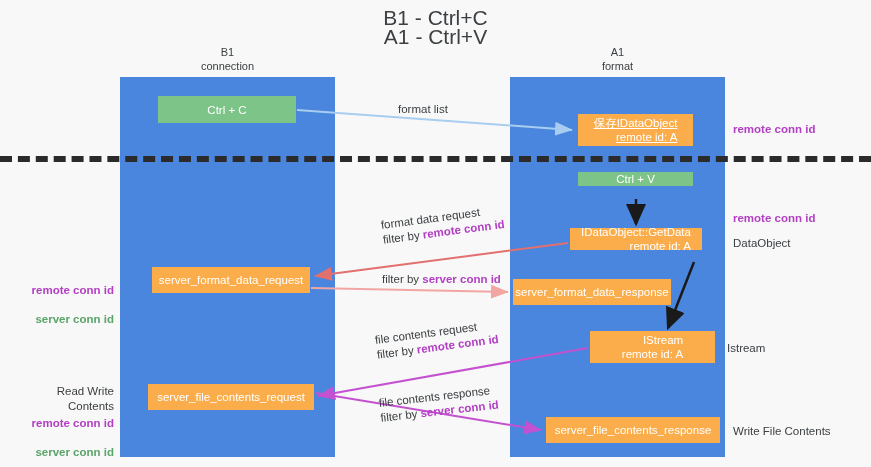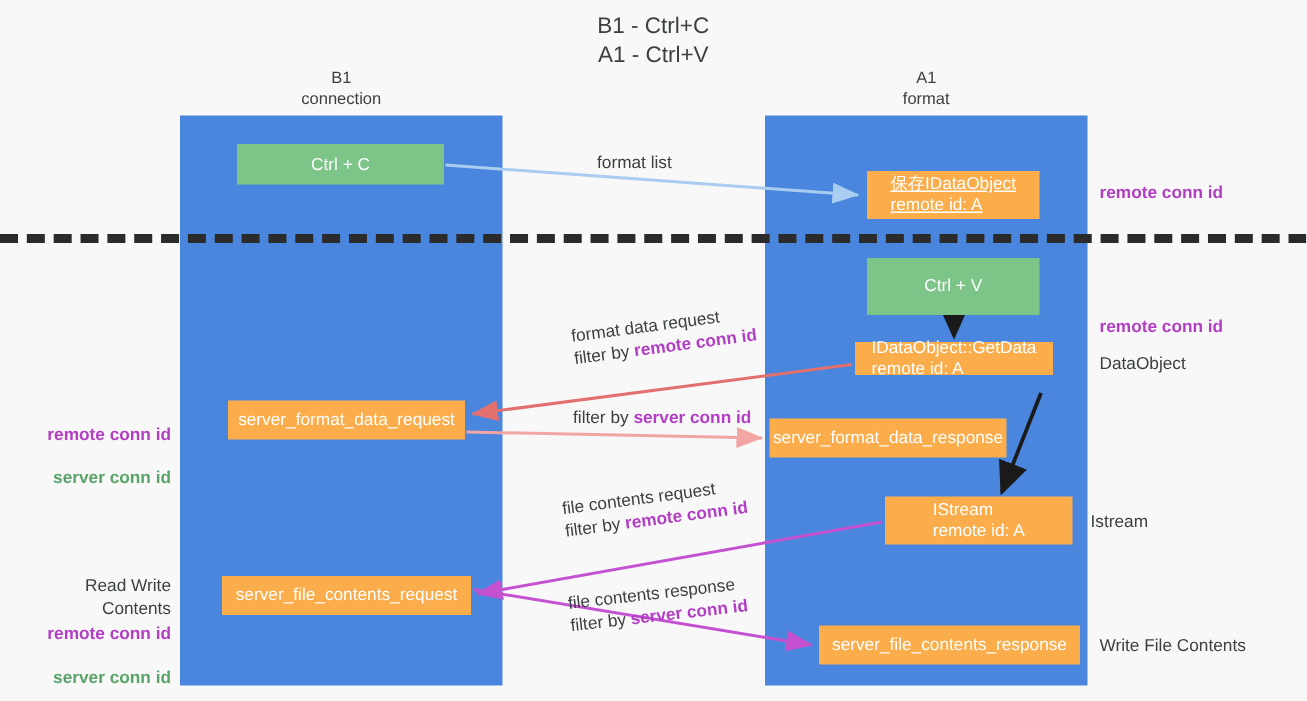--- a/index.html
+++ b/index.html
@@ -14,21 +14,21 @@
     background: #f8f8f8;
     font-family: "Liberation Sans", sans-serif;
     overflow: hidden;
   }
   .abs { position: absolute; }
 
   
   #title {
     left: 0; top: 8px; width: 871px;
     text-align: center;
-    font-size: 15px;
+    font-size: 21px;
     color: #3c4043;
     line-height: 19px;
     white-space: pre-line;
   }
 
   
   .col-head {
     text-align: center;
     font-size: 11px;
     color: #3c4043;
@@ -52,33 +52,33 @@
     left: 0; top: 156px; width: 871px; height: 0;
     border-top: 6px dashed #2b2b2b;
   }
 
   
   .box {
     box-sizing: border-box;
     display: flex;
     align-items: center;
     justify-content: center;
-    text-align: left;
+    text-align: right;
     color: #ffffff;
     font-size: 11.5px;
     line-height: 14px;
     white-space: pre-line;
     padding: 2px 4px;
   }
   .box.green { background: #7dc488; }
   .box.orange { background: #fbad4b; }
 
   #box-ctrlc  { left: 158px; top: 96px;  width: 138px; height: 27px; }
   #box-save   { left: 578px; top: 114px; width: 115px; height: 32px; text-decoration: underline; }
-  #box-ctrlv  { left: 578px; top: 172px; width: 115px; height: 38px; }
+  #box-ctrlv  { left: 578px; top: 172px; width: 115px; height: 14px; }
   #box-getdata{ left: 570px; top: 228px; width: 132px; height: 22px; }
   #box-sfdreq { left: 152px; top: 267px; width: 158px; height: 26px; }
   #box-sfdres { left: 513px; top: 279px; width: 158px; height: 26px; }
   #box-istream{ left: 590px; top: 331px; width: 125px; height: 32px; }
   #box-sfcreq { left: 148px; top: 384px; width: 166px; height: 26px; }
   #box-sfcres { left: 546px; top: 417px; width: 174px; height: 26px; }
 
   
   .annot {
     font-size: 11.5px;

